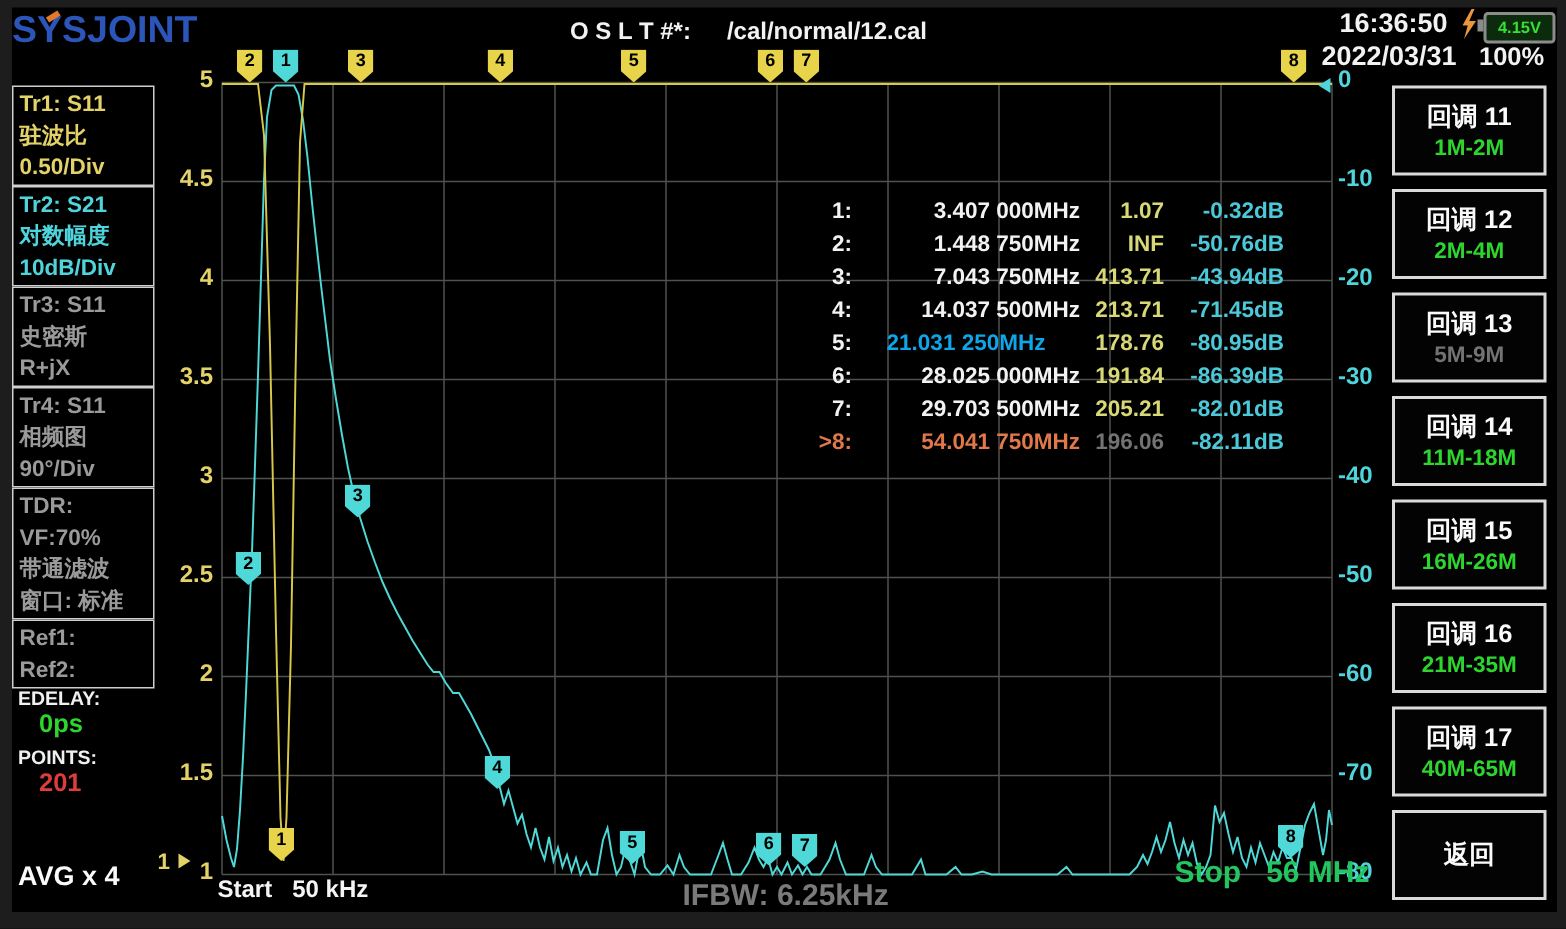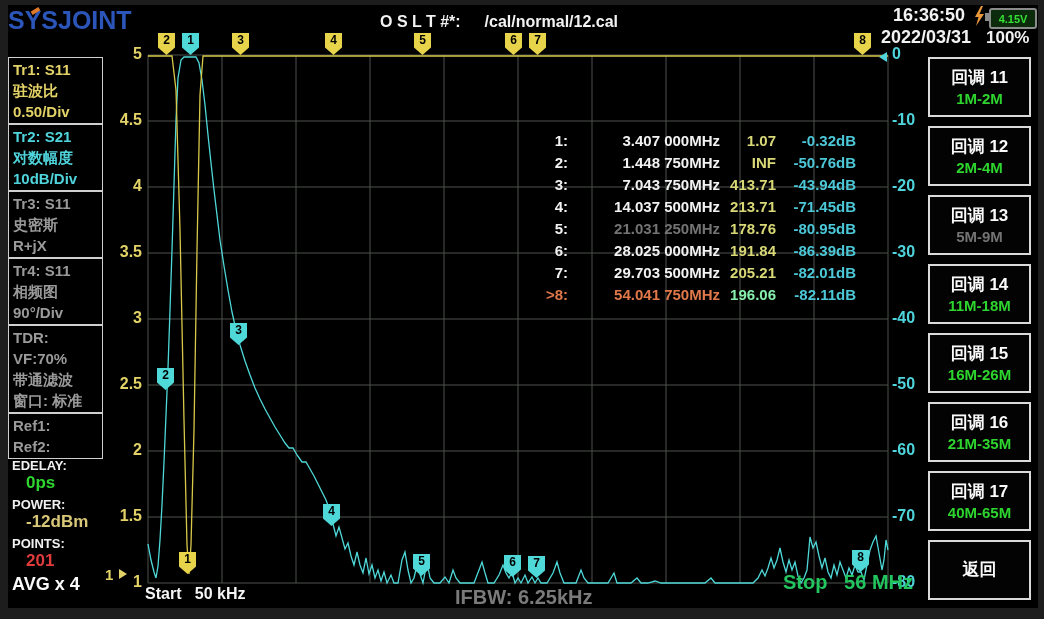--- a/index.html
+++ b/index.html
@@ -106,24 +106,20 @@
     </div>
     <div class="tr-box" style="top: 413px; height: 46px; color: rgb(154, 154, 154);">
       <div>Ref1:</div>
       <div>Ref2:</div>
     </div>
   </div>
 <div class="abs" id="stats">
     <div class="stat-pair">
       <div class="stat-label">EDELAY:</div>
       <div class="stat-value" style="color: rgb(46, 213, 46);">0ps</div>
-    </div>
-    <div class="stat-pair">
-      <div class="stat-label">POWER:</div>
-      <div class="stat-value" style="color: rgb(216, 200, 120);">-12dBm</div>
     </div>
     <div class="stat-pair">
       <div class="stat-label">POINTS:</div>
       <div class="stat-value" style="color: rgb(224, 60, 60);">201</div>
     </div>
   </div>
 <div class="abs" id="avg">AVG x 4</div>
 
 <div id="chart-layer">
     <svg id="plot-svg" width="1044" height="619" viewBox="0 0 1044 619">
@@ -206,40 +202,40 @@
       <span class="mc mc3" style="color: rgb(76, 200, 216);">-43.94dB</span>
     </div>
     <div class="mrow">
       <span class="mc mc0" style="color: rgb(242, 242, 242);">4:</span>
       <span class="mc mc1" style="color: rgb(242, 242, 242);">14.037 500MHz</span>
       <span class="mc mc2" style="color: rgb(216, 216, 118);">213.71</span>
       <span class="mc mc3" style="color: rgb(76, 200, 216);">-71.45dB</span>
     </div>
     <div class="mrow">
       <span class="mc mc0" style="color: rgb(242, 242, 242);">5:</span>
-      <span class="mc mc1" style="color: #737373;">21.031 250MHz</span>
+      <span class="mc mc1" style="color: #0ea5e9; text-align: center;">21.031 250MHz</span>
       <span class="mc mc2" style="color: rgb(216, 216, 118);">178.76</span>
       <span class="mc mc3" style="color: rgb(76, 200, 216);">-80.95dB</span>
     </div>
     <div class="mrow">
       <span class="mc mc0" style="color: rgb(242, 242, 242);">6:</span>
       <span class="mc mc1" style="color: rgb(242, 242, 242);">28.025 000MHz</span>
       <span class="mc mc2" style="color: rgb(216, 216, 118);">191.84</span>
       <span class="mc mc3" style="color: rgb(76, 200, 216);">-86.39dB</span>
     </div>
     <div class="mrow">
       <span class="mc mc0" style="color: rgb(242, 242, 242);">7:</span>
       <span class="mc mc1" style="color: rgb(242, 242, 242);">29.703 500MHz</span>
       <span class="mc mc2" style="color: rgb(216, 216, 118);">205.21</span>
       <span class="mc mc3" style="color: rgb(76, 200, 216);">-82.01dB</span>
     </div>
     <div class="mrow">
       <span class="mc mc0" style="color: rgb(224, 120, 74);">&gt;8:</span>
       <span class="mc mc1" style="color: rgb(224, 120, 74);">54.041 750MHz</span>
-      <span class="mc mc2" style="color: #86efac;">196.06</span>
+      <span class="mc mc2" style="color: #737373;">196.06</span>
       <span class="mc mc3" style="color: rgb(76, 200, 216);">-82.11dB</span>
     </div>
   </div>
 
 <div class="abs" id="menu">
     <div class="menu-btn" style="top: 0px;">
       <div class="menu-title">回调 11</div>
       <div class="menu-range" style="color: rgb(46, 213, 46);">1M-2M</div>
     </div>
     <div class="menu-btn" style="top: 69px;">

